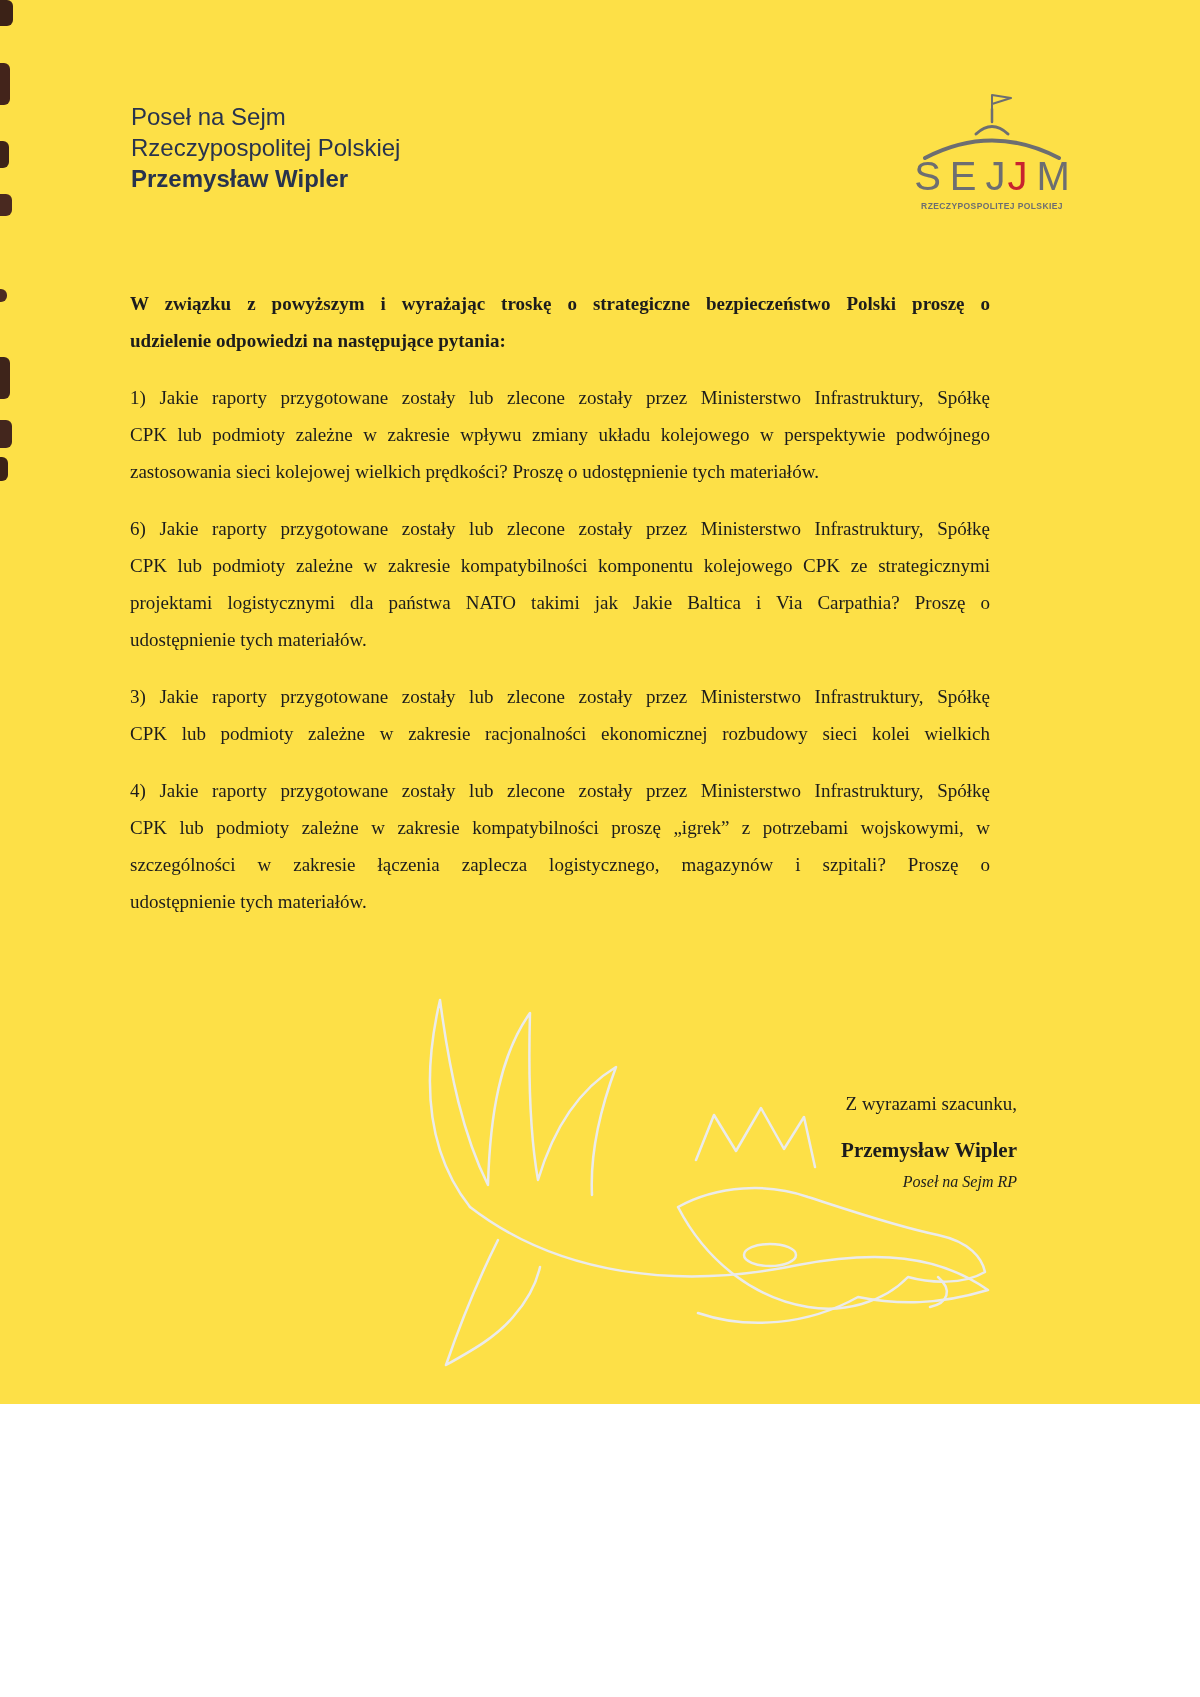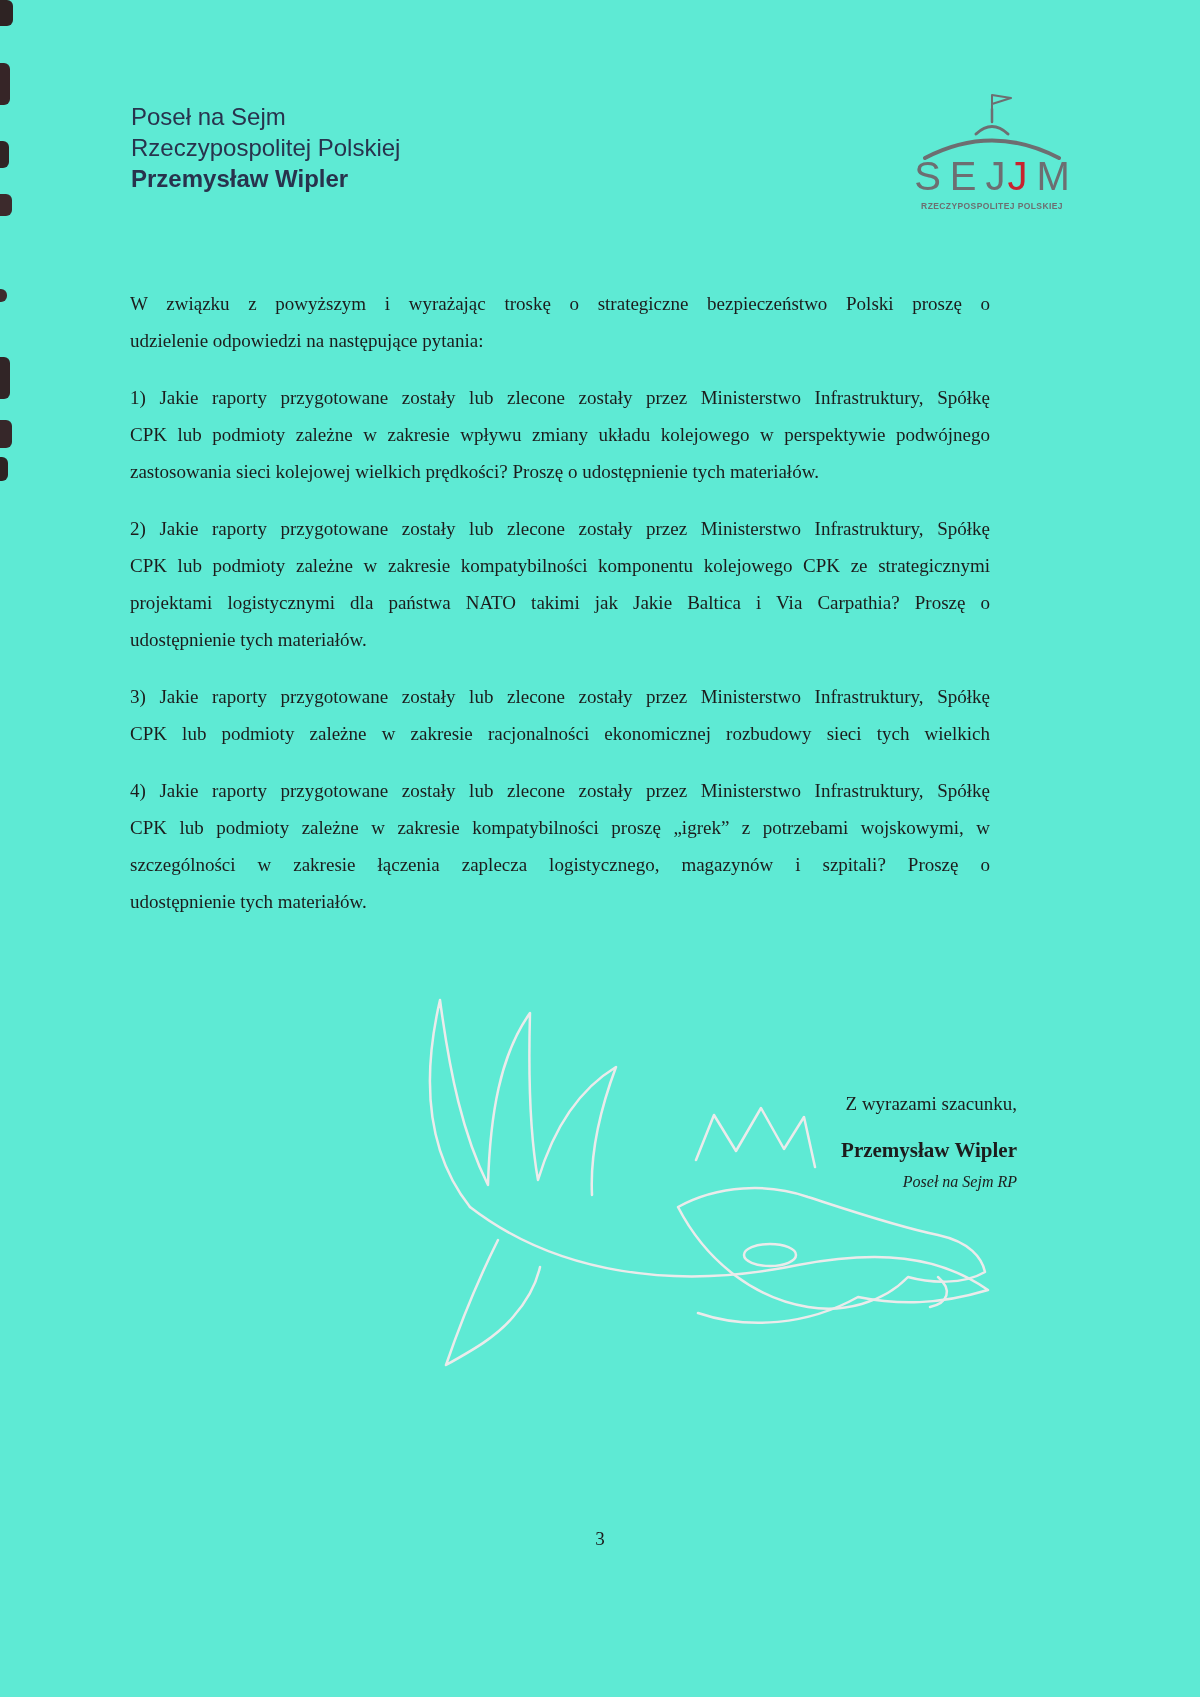--- a/index.html
+++ b/index.html
@@ -1,17 +1,17 @@
 <!DOCTYPE html>
 <html lang="pl"><head>
 <meta charset="utf-8">
 <style>
   html,body { margin:0; padding:0; background:#ffffff; }
   .page {
-    position:relative; width:1200px; height:1697px; background:#5eead4;
+    position:relative; width:1200px; height:1404px; background:#fde047;
     overflow:hidden; font-family:"Liberation Serif", serif; color:#1c1c1c;
   }
 
   
   .artifact { position:absolute; left:0; border-radius:0 6px 6px 0; opacity:.92; }
 
   
   .sender {
     position:absolute; left:131px; top:101px;
     font-family:"Liberation Sans", sans-serif;
@@ -30,21 +30,21 @@
   .sejm-letters .l-red { color:#c8232e; margin-left:-7px; }
   .sejm-caption { margin-top:5px; font-size:8.5px; font-weight:bold;
                   letter-spacing:0.4px; white-space:nowrap; color:#6d6e71; }
 
   
   .content { position:absolute; left:130px; top:285px; width:860px;
              font-size:19px; line-height:37px; }
   .para { margin:0 0 20px 0; }
   .para .jline { text-align:justify; text-align-last:justify; }
   .para .jline.final { text-align:left; text-align-last:left; }
-  .intro .jline { font-weight:normal; }
+  .intro .jline { font-weight:bold; }
 
   
   .signature { position:absolute; left:557px; top:1085px; width:460px;
                text-align:right; z-index:2; }
   .signature .closing { font-size:19px; line-height:37px; margin-bottom:13px; }
   .signature .sig-name { font-size:21px; line-height:31px; font-weight:bold; }
   .signature .sig-title { font-size:16px; line-height:31px; font-style:italic; }
 
   
   .watermark { position:absolute; left:378px; top:945px; z-index:1; }
@@ -104,29 +104,29 @@
       <div class="jline final">udzielenie odpowiedzi na następujące pytania:</div>
     </div>
 
     <div class="para">
       <div class="jline">1) Jakie raporty przygotowane zostały lub zlecone zostały przez Ministerstwo Infrastruktury, Spółkę</div>
       <div class="jline">CPK lub podmioty zależne w zakresie wpływu zmiany układu kolejowego w perspektywie podwójnego</div>
       <div class="jline final">zastosowania sieci kolejowej wielkich prędkości? Proszę o udostępnienie tych materiałów.</div>
     </div>
 
     <div class="para">
-      <div class="jline">2) Jakie raporty przygotowane zostały lub zlecone zostały przez Ministerstwo Infrastruktury, Spółkę</div>
+      <div class="jline">6) Jakie raporty przygotowane zostały lub zlecone zostały przez Ministerstwo Infrastruktury, Spółkę</div>
       <div class="jline">CPK lub podmioty zależne w zakresie kompatybilności komponentu kolejowego CPK ze strategicznymi</div>
       <div class="jline">projektami logistycznymi dla państwa NATO takimi jak Jakie Baltica i Via Carpathia? Proszę o</div>
       <div class="jline final">udostępnienie tych materiałów.</div>
     </div>
 
     <div class="para">
       <div class="jline">3) Jakie raporty przygotowane zostały lub zlecone zostały przez Ministerstwo Infrastruktury, Spółkę</div>
-      <div class="jline">CPK lub podmioty zależne w zakresie racjonalności ekonomicznej rozbudowy sieci tych wielkich</div>
+      <div class="jline">CPK lub podmioty zależne w zakresie racjonalności ekonomicznej rozbudowy sieci kolei wielkich</div>
     </div>
 
     <div class="para">
       <div class="jline">4) Jakie raporty przygotowane zostały lub zlecone zostały przez Ministerstwo Infrastruktury, Spółkę</div>
       <div class="jline">CPK lub podmioty zależne w zakresie kompatybilności proszę „igrek” z potrzebami wojskowymi, w</div>
       <div class="jline">szczególności w zakresie łączenia zaplecza logistycznego, magazynów i szpitali? Proszę o</div>
       <div class="jline final">udostępnienie tych materiałów.</div>
     </div>
   </div>
 

